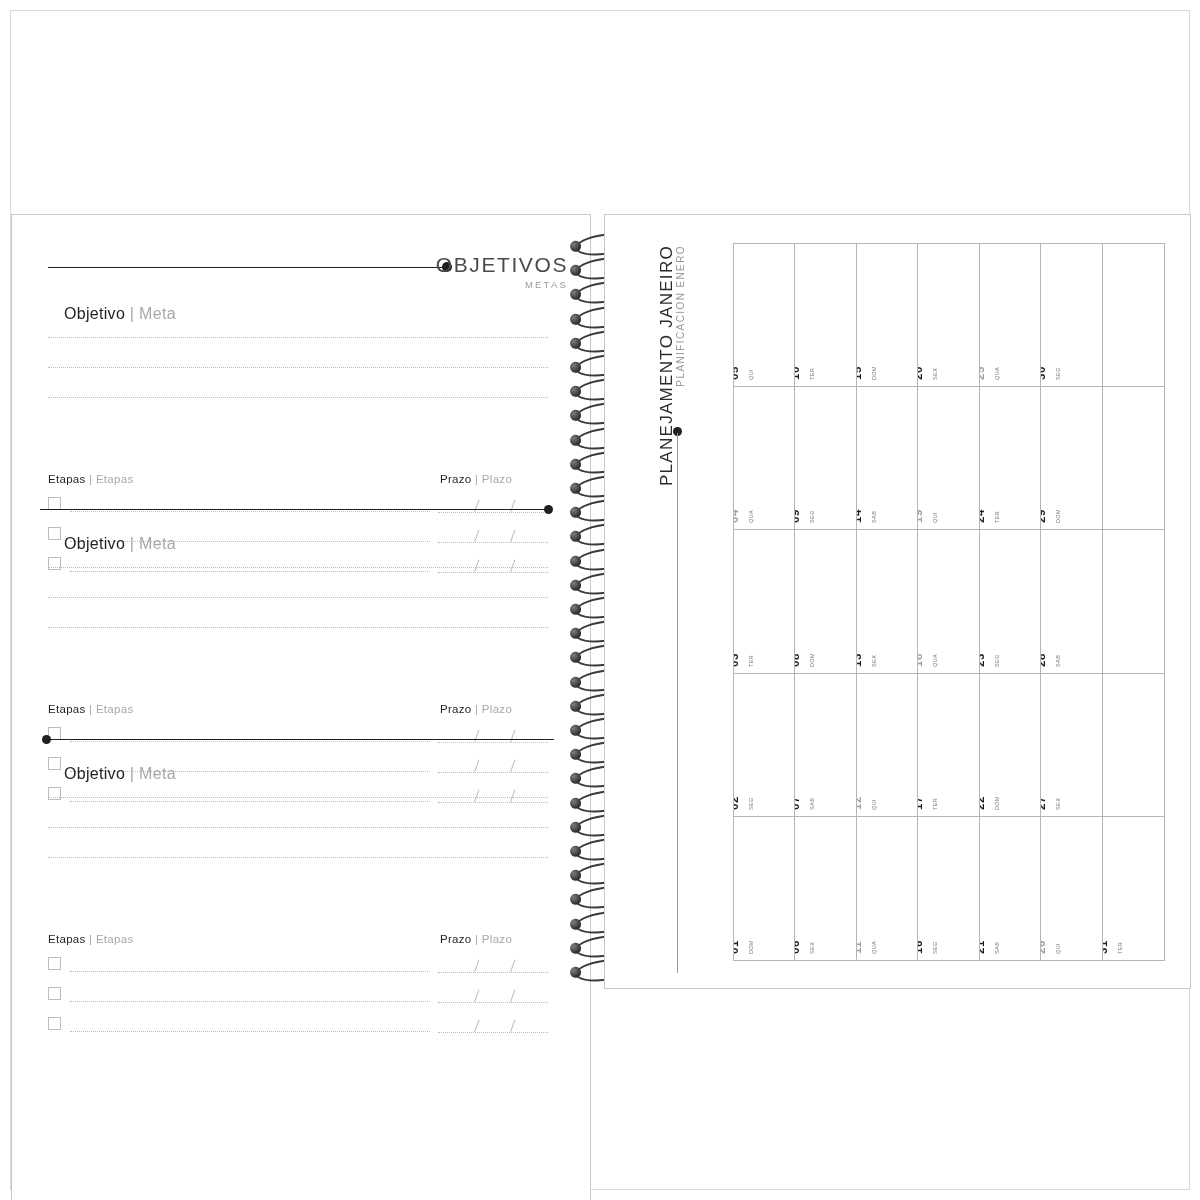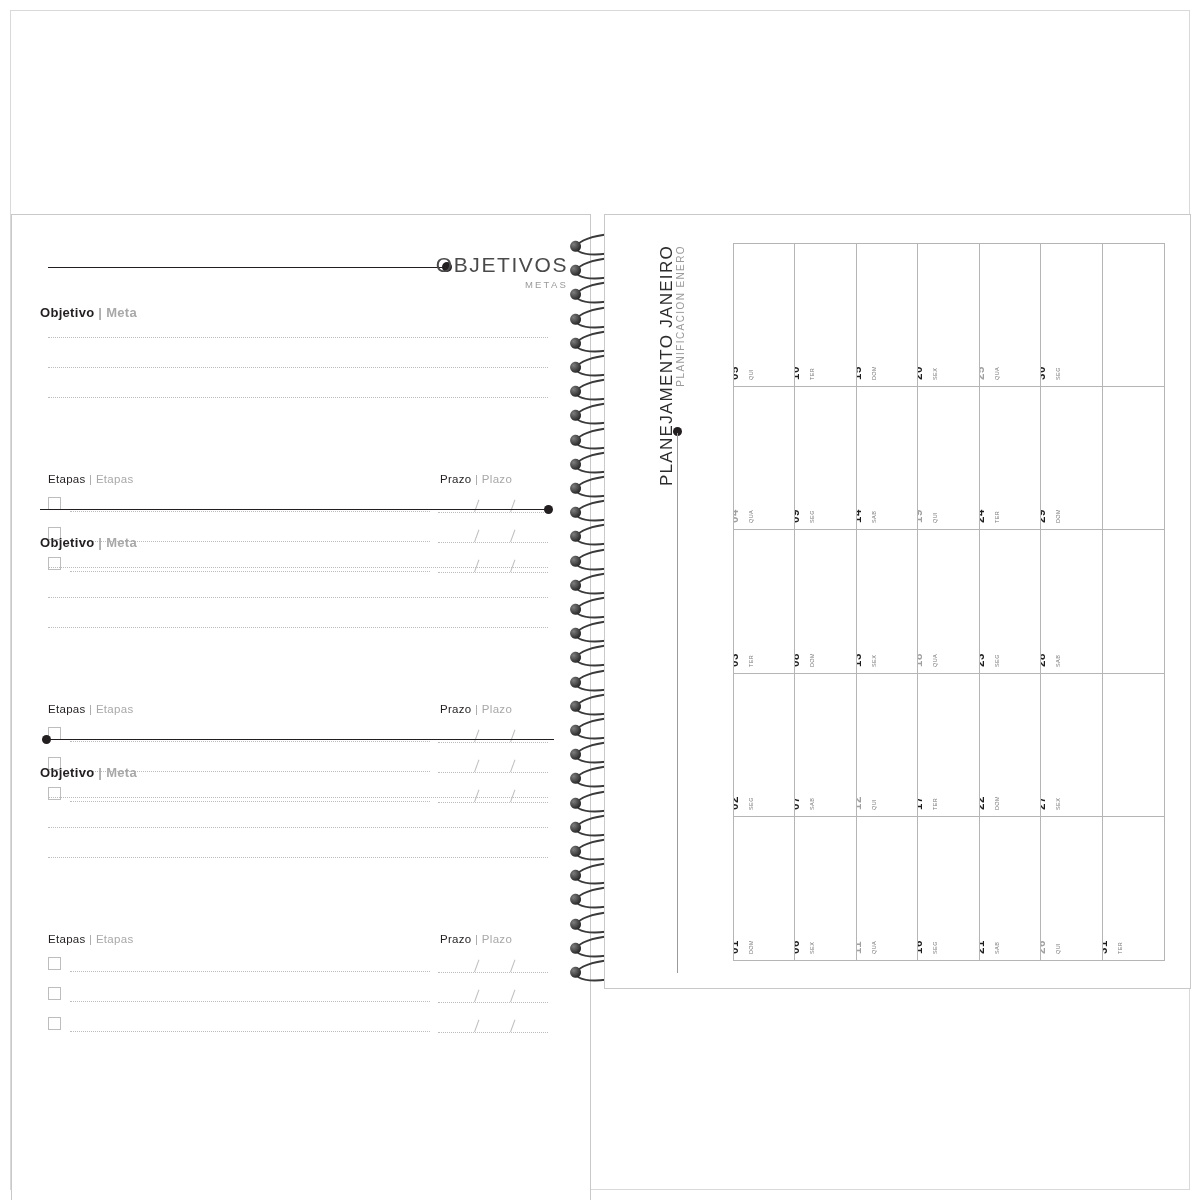--- a/index.html
+++ b/index.html
@@ -94,27 +94,26 @@
     text-align: right;
     font-size: 9.5px;
     letter-spacing: 2.2px;
     color: #9a9a9a;
   }
 
   
   .goal-block { position: absolute; left: 0; width: 100%; }
   .goal-label {
     position: absolute;
-    left: 0;
+    left: 24px;
     top: 0;
-    font-size: 13px;
+    font-size: 16px;
     letter-spacing: .3px;
     color: #231f20;
     white-space: nowrap;
-    font-weight: bold;
   }
   .goal-label .muted { color: #a8a8a8; }
 
   .dline {
     position: absolute;
     left: 8px;
     width: 500px;
     border-top: 1px dotted #bdbdbd;
     height: 0;
   }

